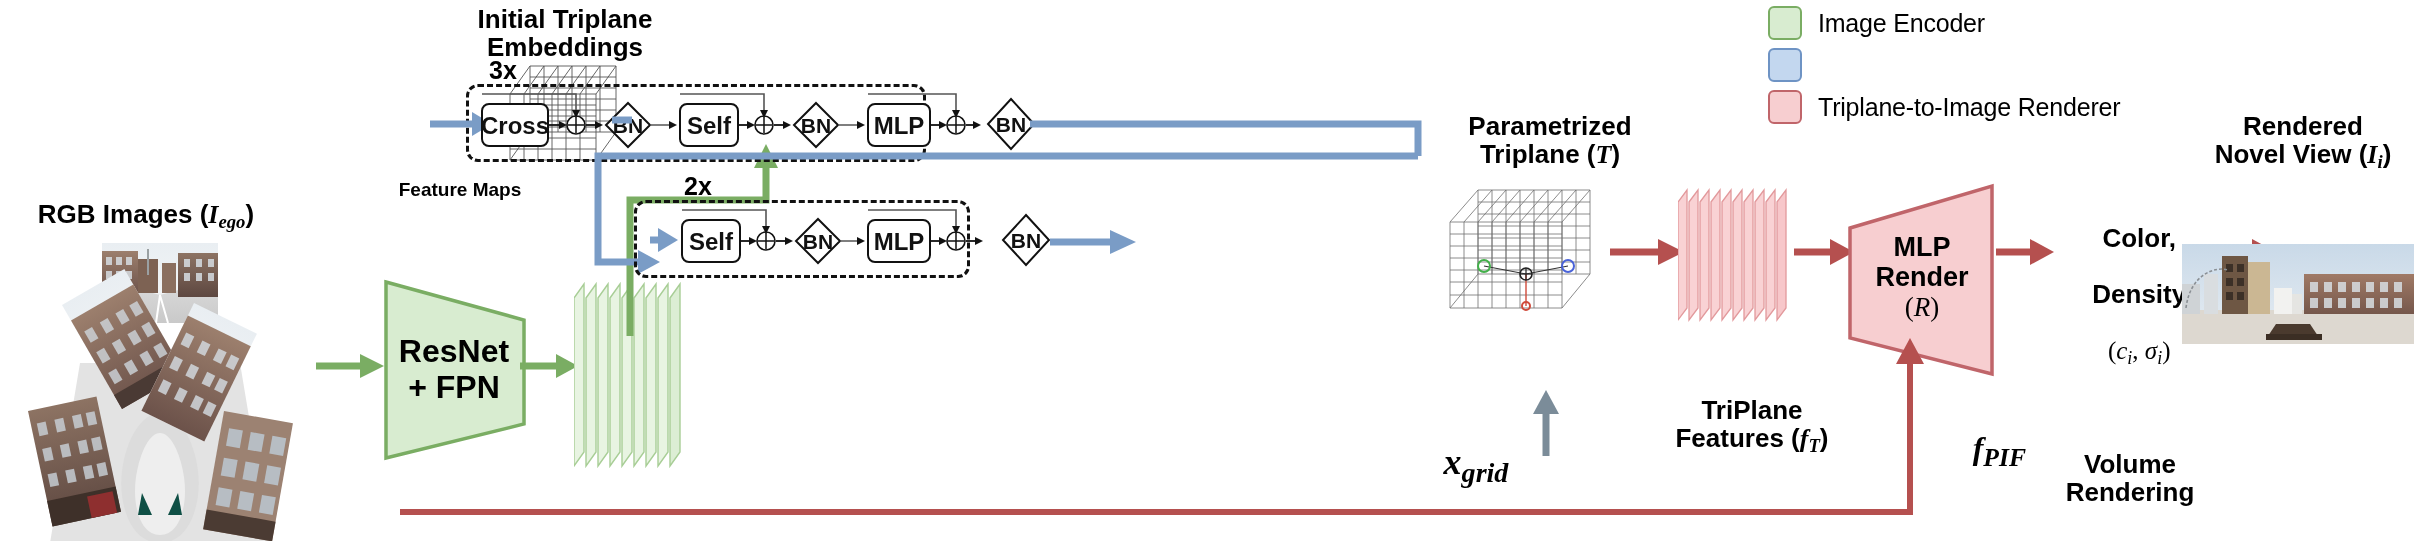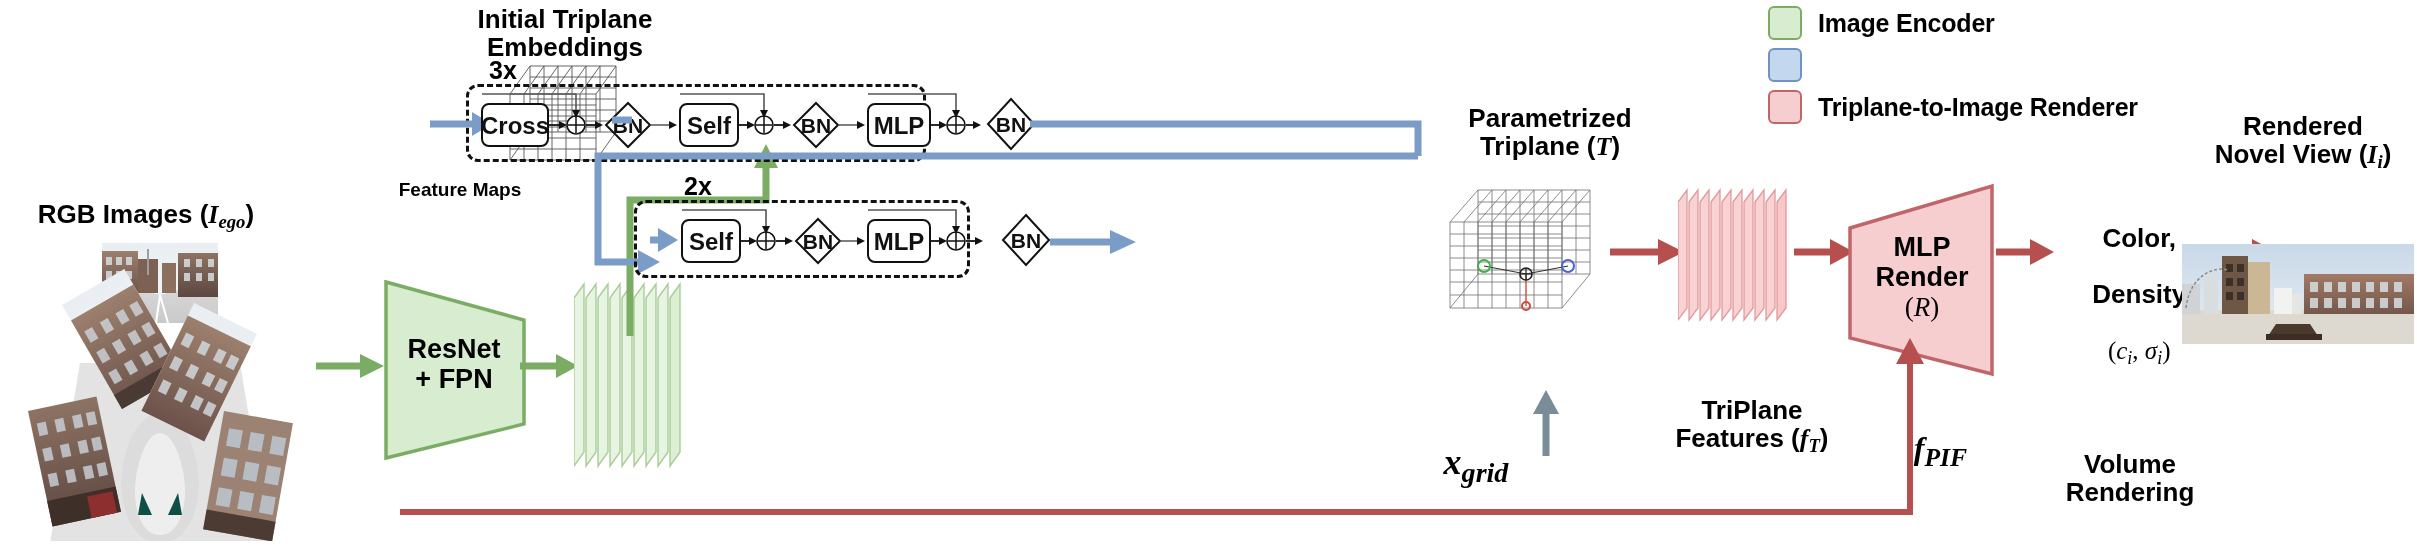--- a/index.html
+++ b/index.html
@@ -8,21 +8,21 @@
   .abs{position:absolute;}
   .lbl{font-weight:bold;line-height:1.08;text-align:center;white-space:pre;}
   .mi{font-family:"Liberation Serif",serif;font-style:italic;}
   .sub{font-size:0.72em;vertical-align:-0.28em;font-family:"Liberation Serif",serif;font-style:italic;}
   .nobold{font-weight:normal;}
 
   
   #legend{left:1768px;top:4px;width:640px;}
   .legend-row{display:flex;align-items:center;height:38px;margin-bottom:4px;}
   .legend-swatch{width:34px;height:34px;border-radius:6px;border:2px solid #000;box-sizing:border-box;margin-right:16px;flex:0 0 auto;}
-  .legend-text{font-size:25px;font-weight:bold;letter-spacing:-0.2px;white-space:nowrap;}
+  .legend-text{font-size:25px;font-weight:normal;letter-spacing:-0.2px;white-space:nowrap;}
 
   .dashbox{border:3px dashed #111;border-radius:12px;box-sizing:border-box;background:transparent;}
   .repeat{font-weight:bold;font-size:25px;}
 
   
   .trap{position:absolute;}
   .trap svg{display:block;}
   .trap .tlabel{position:absolute;left:0;right:0;text-align:center;font-weight:bold;line-height:1.12;}
 
   
@@ -194,21 +194,21 @@
       </g>
       <rect x="0" y="100" width="70" height="20" fill="#4b3b33"></rect>
     </g>
   </svg>
 </div>
 
 <div class="trap" style="left:378px;top:278px;">
   <svg width="152" height="184" viewBox="0 0 152 184">
     <polygon points="8,4 146,42 146,146 8,180" fill="#d8ecd0" stroke="#7aad63" stroke-width="3.5"></polygon>
   </svg>
-  <div class="tlabel" style="top:56px;font-size:27px;">
+  <div class="tlabel" style="top:56px;font-size:32px;">
     <span>ResNet</span><br>
     <span>+ FPN</span>
   </div>
 </div>
 
 <div class="abs" style="left:316px;top:350px;">
   <svg width="70" height="32" viewBox="0 0 70 32">
     <path d="M0 16 L46 16" stroke="#7aad63" stroke-width="7" fill="none"></path>
     <polygon points="44,4 68,16 44,28" fill="#7aad63"></polygon>
   </svg>
@@ -366,21 +366,21 @@
     <text x="26" y="36" font-family="Liberation Sans, sans-serif" font-size="21" font-weight="bold" text-anchor="middle" fill="#111">BN</text>
   </svg>
 </div>
 <div class="abs" style="left:1050px;top:228px;">
   <svg width="90" height="30" viewBox="0 0 90 30">
     <path d="M0 14 L62 14" stroke="#7a9cc6" stroke-width="7" fill="none"></path>
     <polygon points="60,2 86,14 60,26" fill="#7a9cc6"></polygon>
   </svg>
 </div>
 
-<div class="abs lbl" style="left:1435px;top:104px;width:230px;font-size:26px;">Parametrized<br>Triplane (<span class="mi">T</span>)</div>
+<div class="abs lbl" style="left:1435px;top:112px;width:230px;font-size:26px;">Parametrized<br>Triplane (<span class="mi">T</span>)</div>
 
 <div class="abs" style="left:1440px;top:178px;">
   <svg width="180" height="160" viewBox="0 0 180 160">
     <g stroke="#6e6e6e" stroke-width="0.8" fill="none">
       <path d="M38 12 L150 12 L150 96 L38 96 Z"></path>
       <path d="M10 44 L122 44 L122 130 L10 130 Z"></path>
       <path d="M38 12 L10 44 M150 12 L122 44 M150 96 L122 130 M38 96 L10 130"></path>
       <path d="M52 12 L24 44 M66 12 L38 44 M80 12 L52 44 M94 12 L66 44 M108 12 L80 44 M122 12 L94 44 M136 12 L108 44"></path>
       <path d="M38 24 L150 24 M38 36 L150 36 M38 48 L150 48 M38 60 L150 60 M38 72 L150 72 M38 84 L150 84"></path>
       <path d="M10 56 L122 56 M10 68 L122 68 M10 80 L122 80 M10 92 L122 92 M10 104 L122 104 M10 117 L122 117"></path>
@@ -532,15 +532,15 @@
     <rect x="84" y="90" width="56" height="6" fill="#3b2e24"></rect>
   </svg>
 </div>
 
 <div class="abs" style="left:396px;top:320px;">
   <svg width="1560" height="220" viewBox="0 0 1560 220">
     <path d="M4 192 L1514 192 L1514 40" stroke="#b5504f" stroke-width="6" fill="none"></path>
     <polygon points="1500,44 1514,18 1528,44" fill="#b5504f"></polygon>
   </svg>
 </div>
-<div class="abs lbl" style="left:1896px;top:396px;width:130px;font-size:32px;text-align:left;">
+<div class="abs lbl" style="left:1896px;top:396px;width:130px;font-size:32px;text-align:right;">
   <span class="mi">f</span><span class="sub" style="font-size:0.8em;">PIF</span>
 </div>
 
 </body></html>

